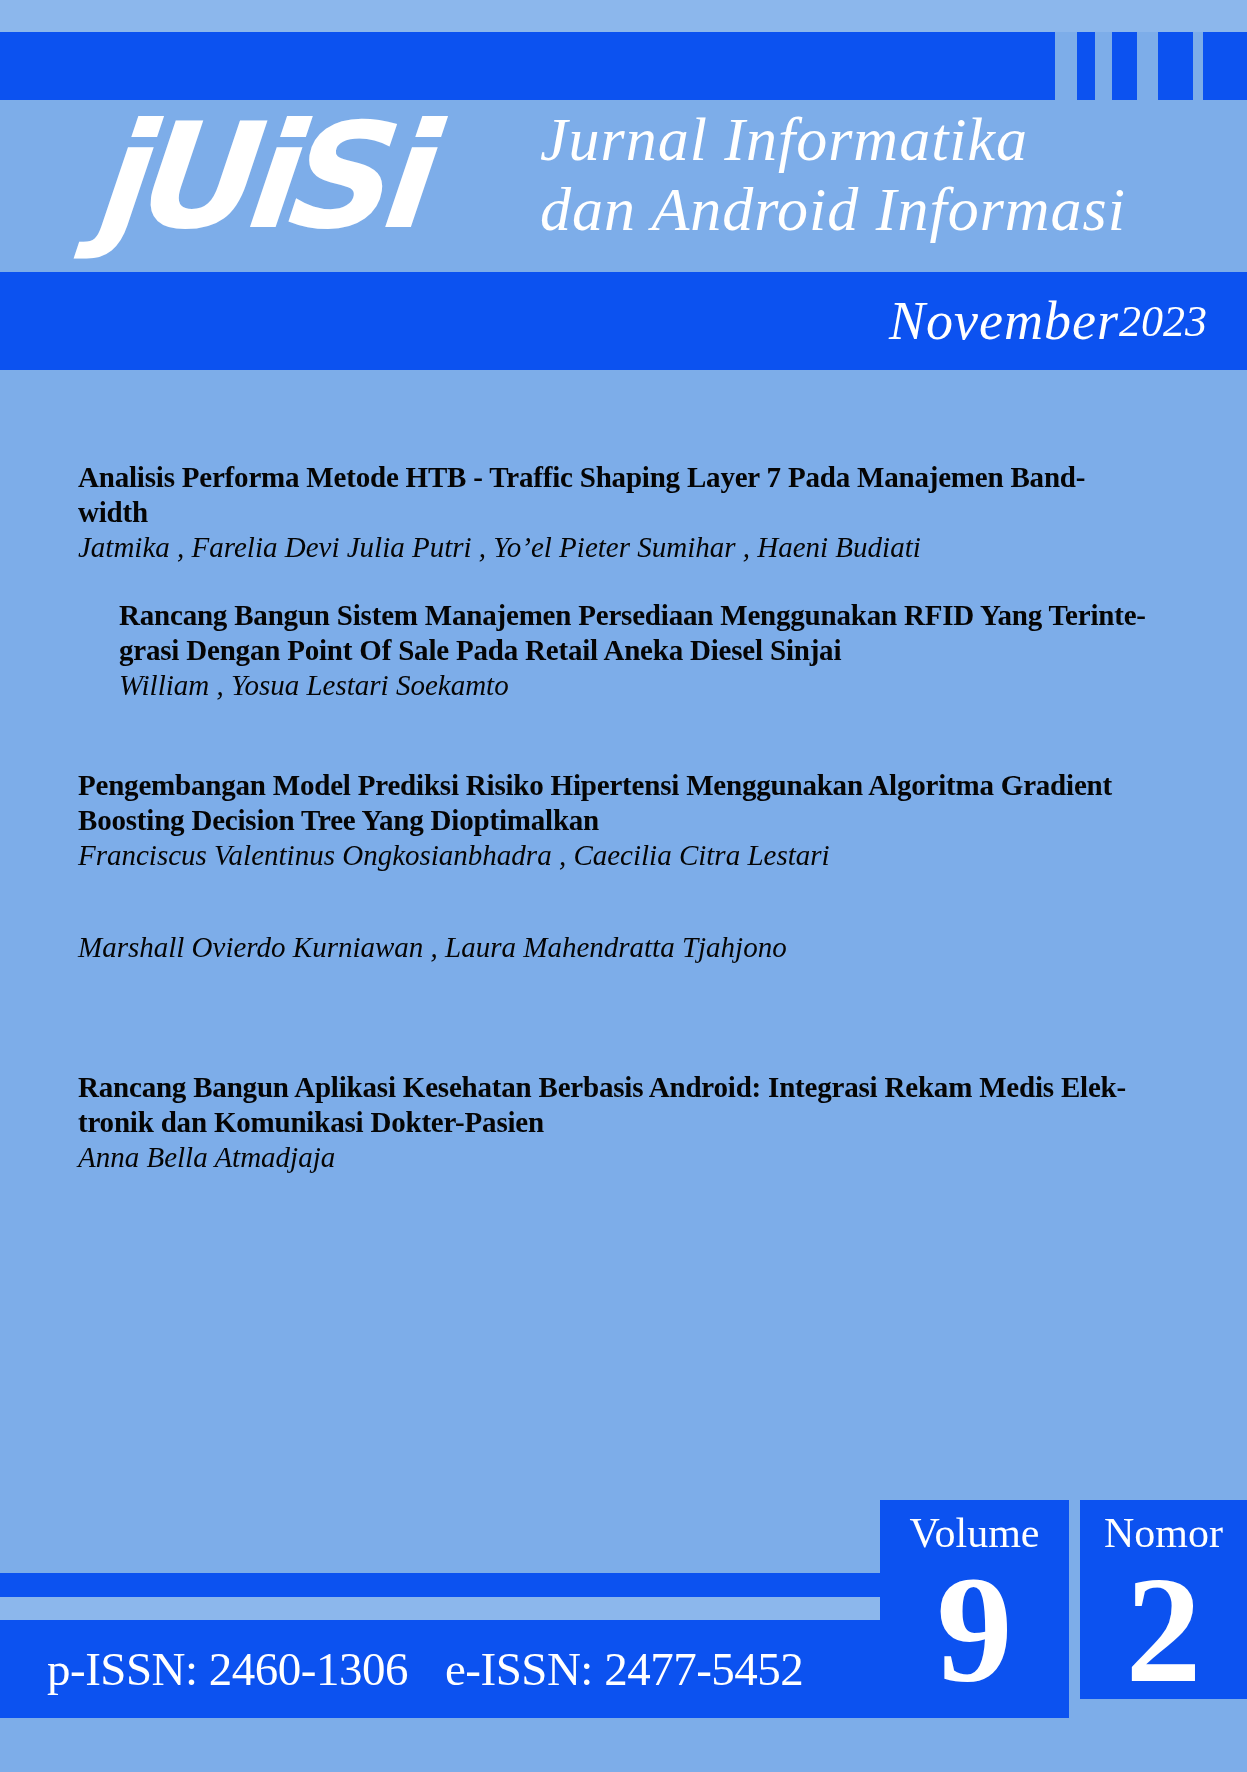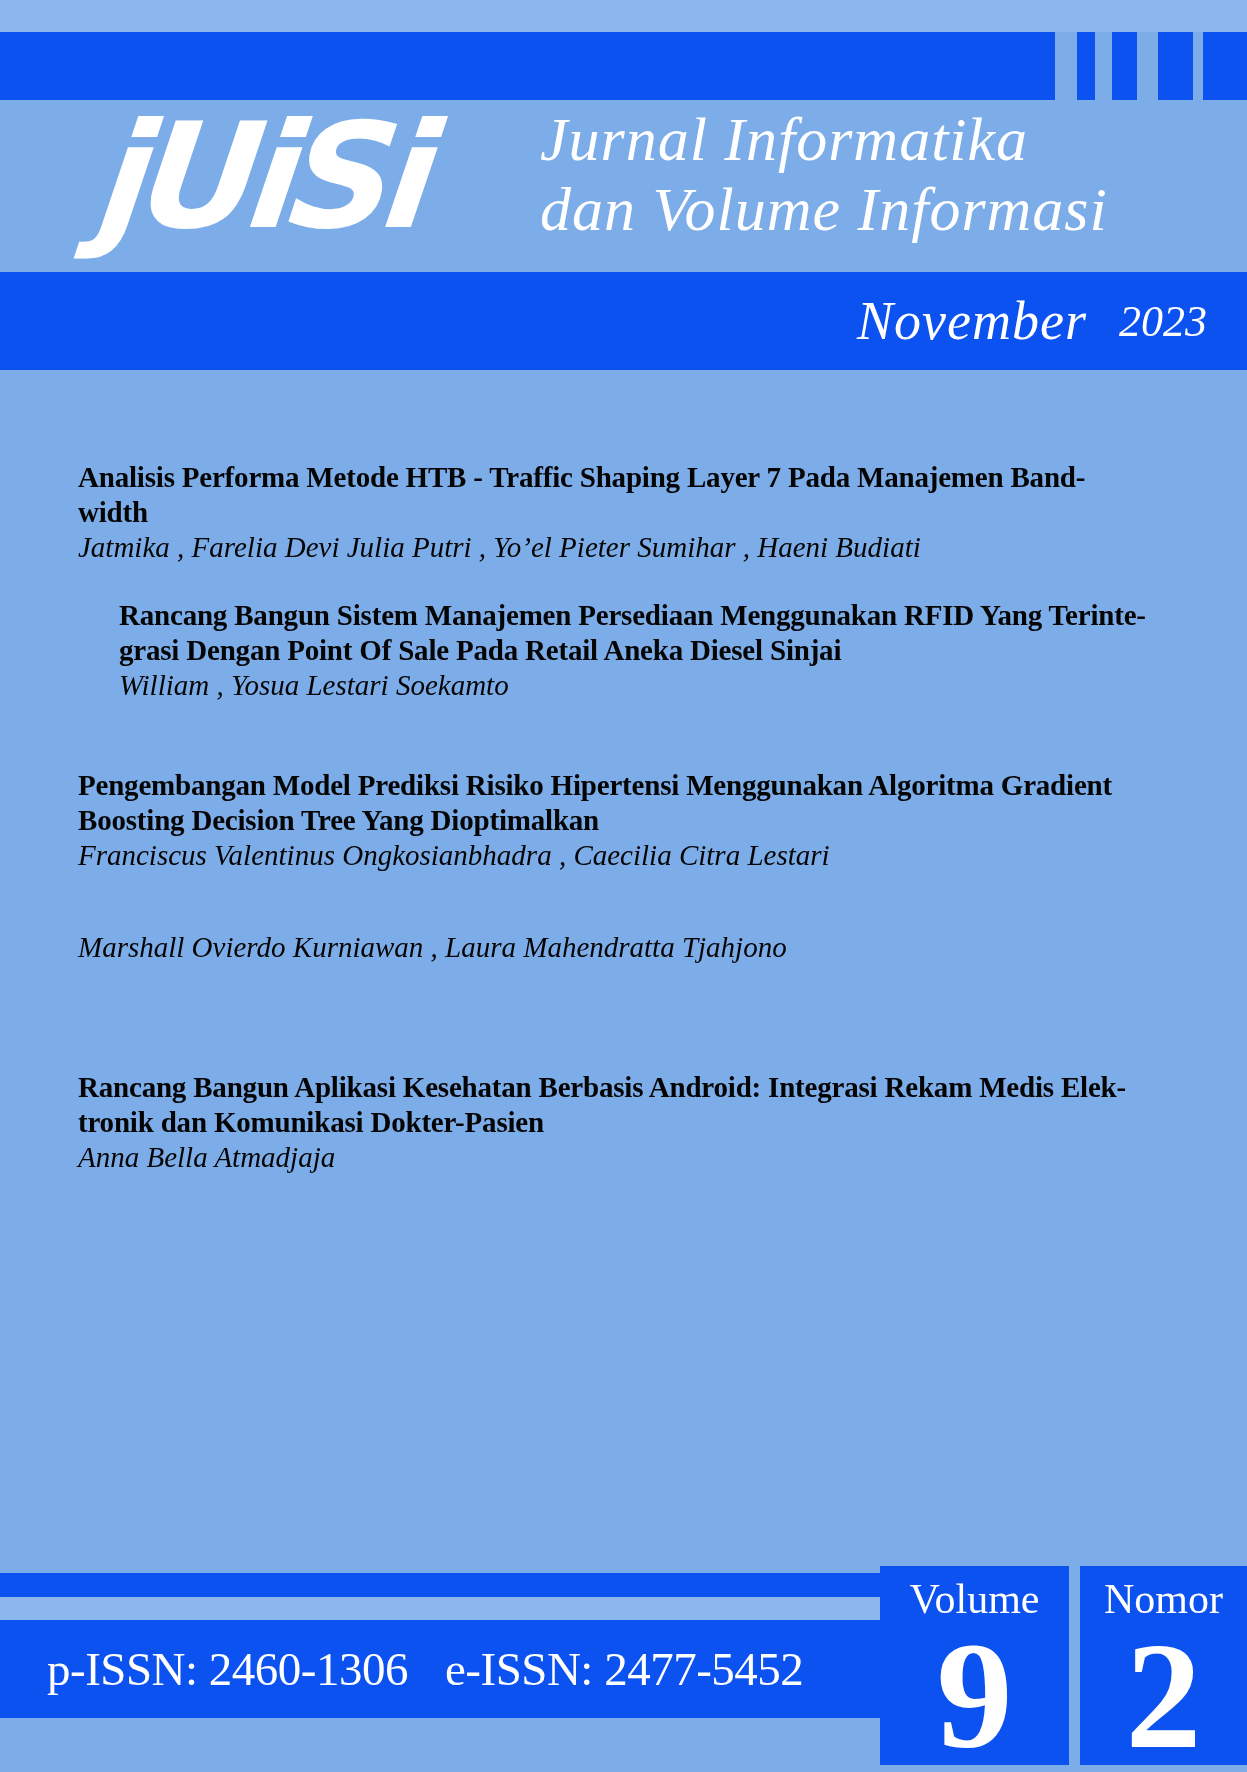--- a/index.html
+++ b/index.html
@@ -46,21 +46,21 @@
   }
   
   .date-band{
     position:absolute;left:0;top:272px;width:1247px;height:98px;
     background:var(--dark-blue);
     display:flex;align-items:center;justify-content:flex-end;
     padding-right:40px;
     color:var(--white);
   }
   .date-month{font-style:italic;font-size:54px;letter-spacing:1px;}
-  .date-year{font-style:italic;font-size:44px;margin-left:32px;}
+  .date-year{font-style:italic;font-size:44px;margin-left:0;}
   
   .article{position:absolute;left:78px;width:1135px;color:var(--ink);}
   .a1{top:460px;} .a2{top:598px;margin-left:41px;} .a3{top:768px;} .a4{top:930px;} .a5{top:1070px;}
   .article-title{
     font-weight:bold;font-size:29px;line-height:35px;
     letter-spacing:-0.2px;
     white-space:pre-line;
   }
   .article-authors{
     font-style:italic;font-size:29px;line-height:35px;
@@ -72,21 +72,21 @@
   .issn-line{
     position:absolute;left:0;top:1620px;width:876px;height:98px;
     display:flex;align-items:center;
     padding-left:47px;
     color:var(--white);
     font-size:47px;letter-spacing:-0.5px;
     white-space:nowrap;
   }
   .issn-gap{display:inline-block;width:37px;}
   .vn-box{
-    position:absolute;top:1566px;height:199px;
+    position:absolute;top:1500px;height:199px;
     background:var(--dark-blue);
     color:var(--white);
     display:flex;flex-direction:column;align-items:center;
   }
   .volume-box{left:880px;width:189px;}
   .nomor-box{left:1080px;width:167px;}
   .vn-label{font-size:42px;line-height:50px;margin-top:8px;}
   .vn-value{font-weight:bold;font-size:152px;line-height:152px;margin-top:-4px;}
 </style>
 </head>
@@ -97,21 +97,21 @@
   <div class="top-strip"></div>
   <div class="top-bar"></div>
   <div class="top-bar-stripe stripe-1"></div>
   <div class="top-bar-stripe stripe-2"></div>
   <div class="top-bar-stripe stripe-3"></div>
   <div class="top-bar-stripe stripe-4"></div>
 
   <div class="logo">jUiSi</div>
   <div class="journal-name">
     <div>Jurnal Informatika</div>
-    <div>dan Volume Informasi</div>
+    <div>dan Android Informasi</div>
   </div>
 
   <div class="date-band">
     <span class="date-month">November</span>
     <span class="date-year">2023</span>
   </div>
 
   <div class="article a1">
     <div class="article-title">Analisis Performa Metode HTB - Traffic Shaping Layer 7 Pada Manajemen Band-
 width</div>

